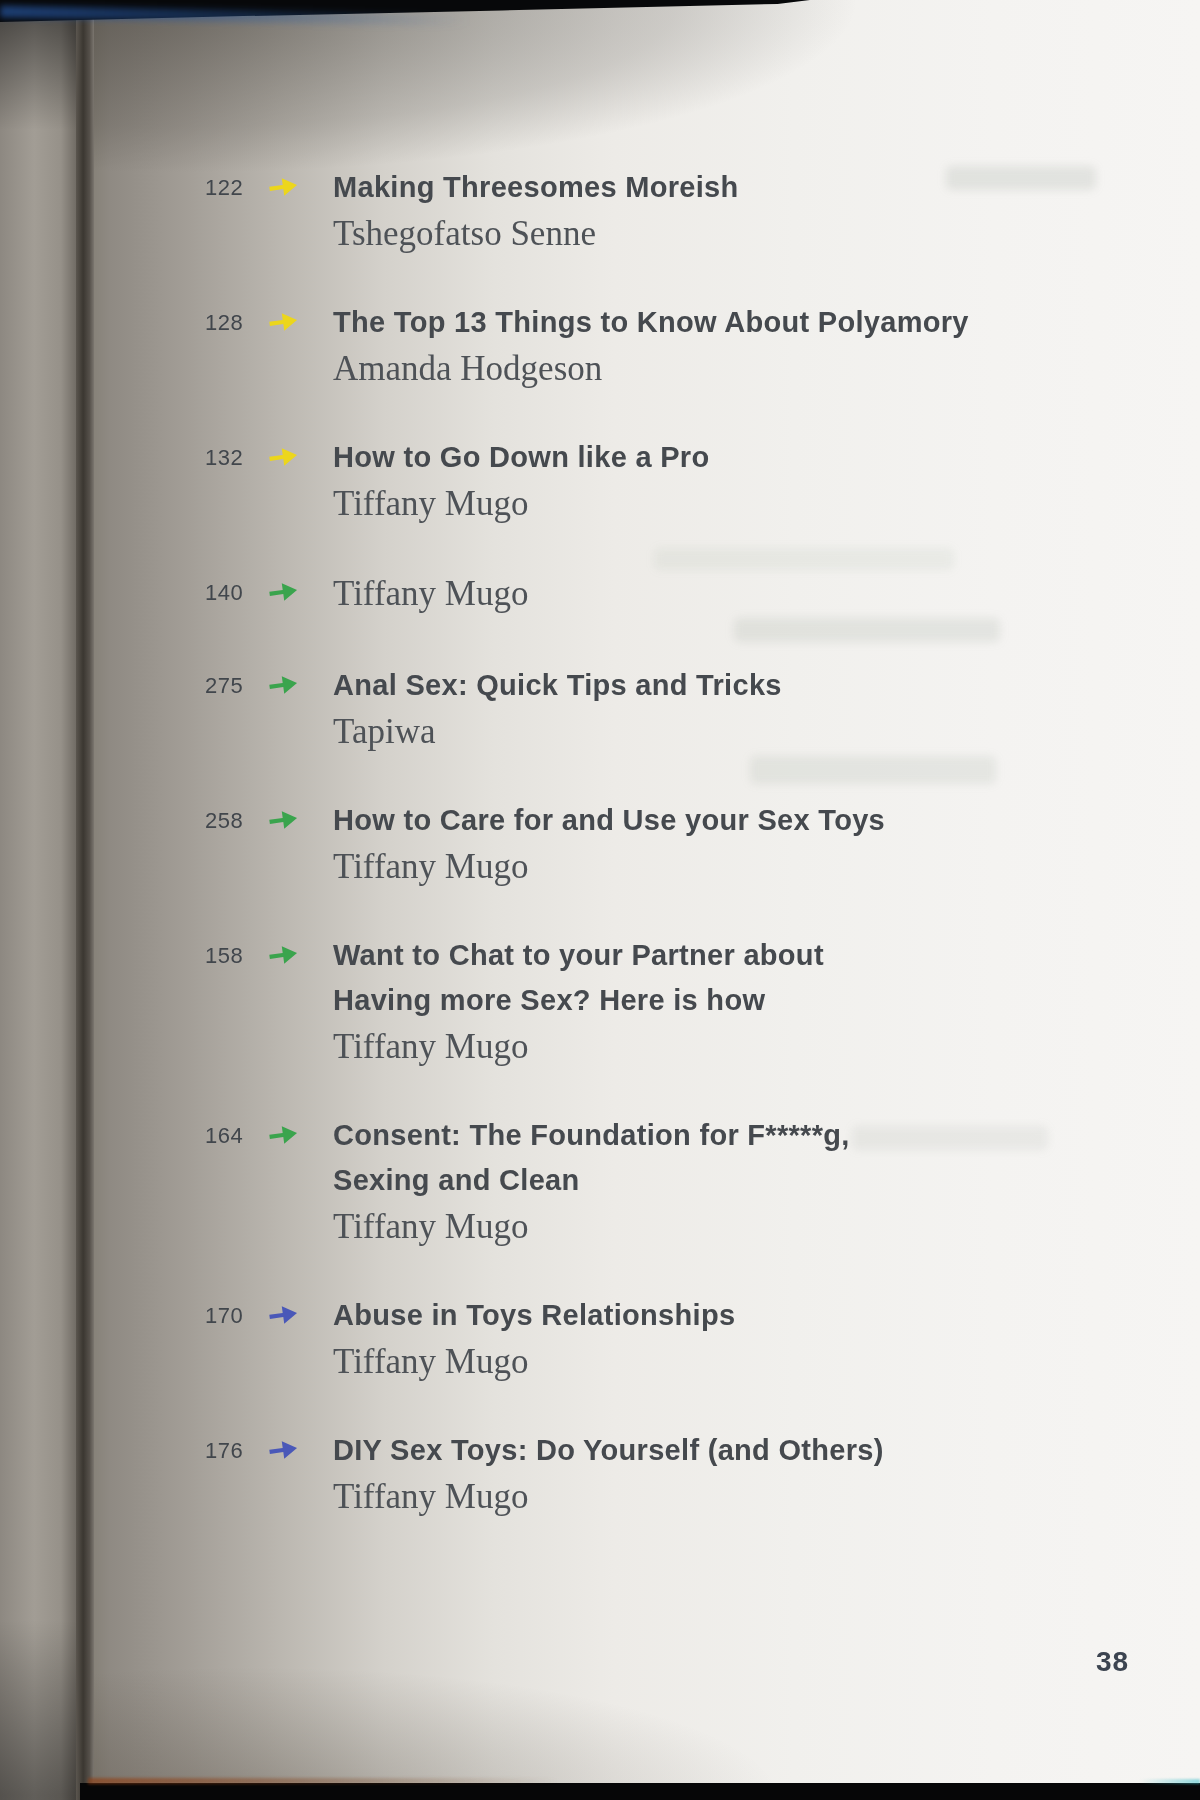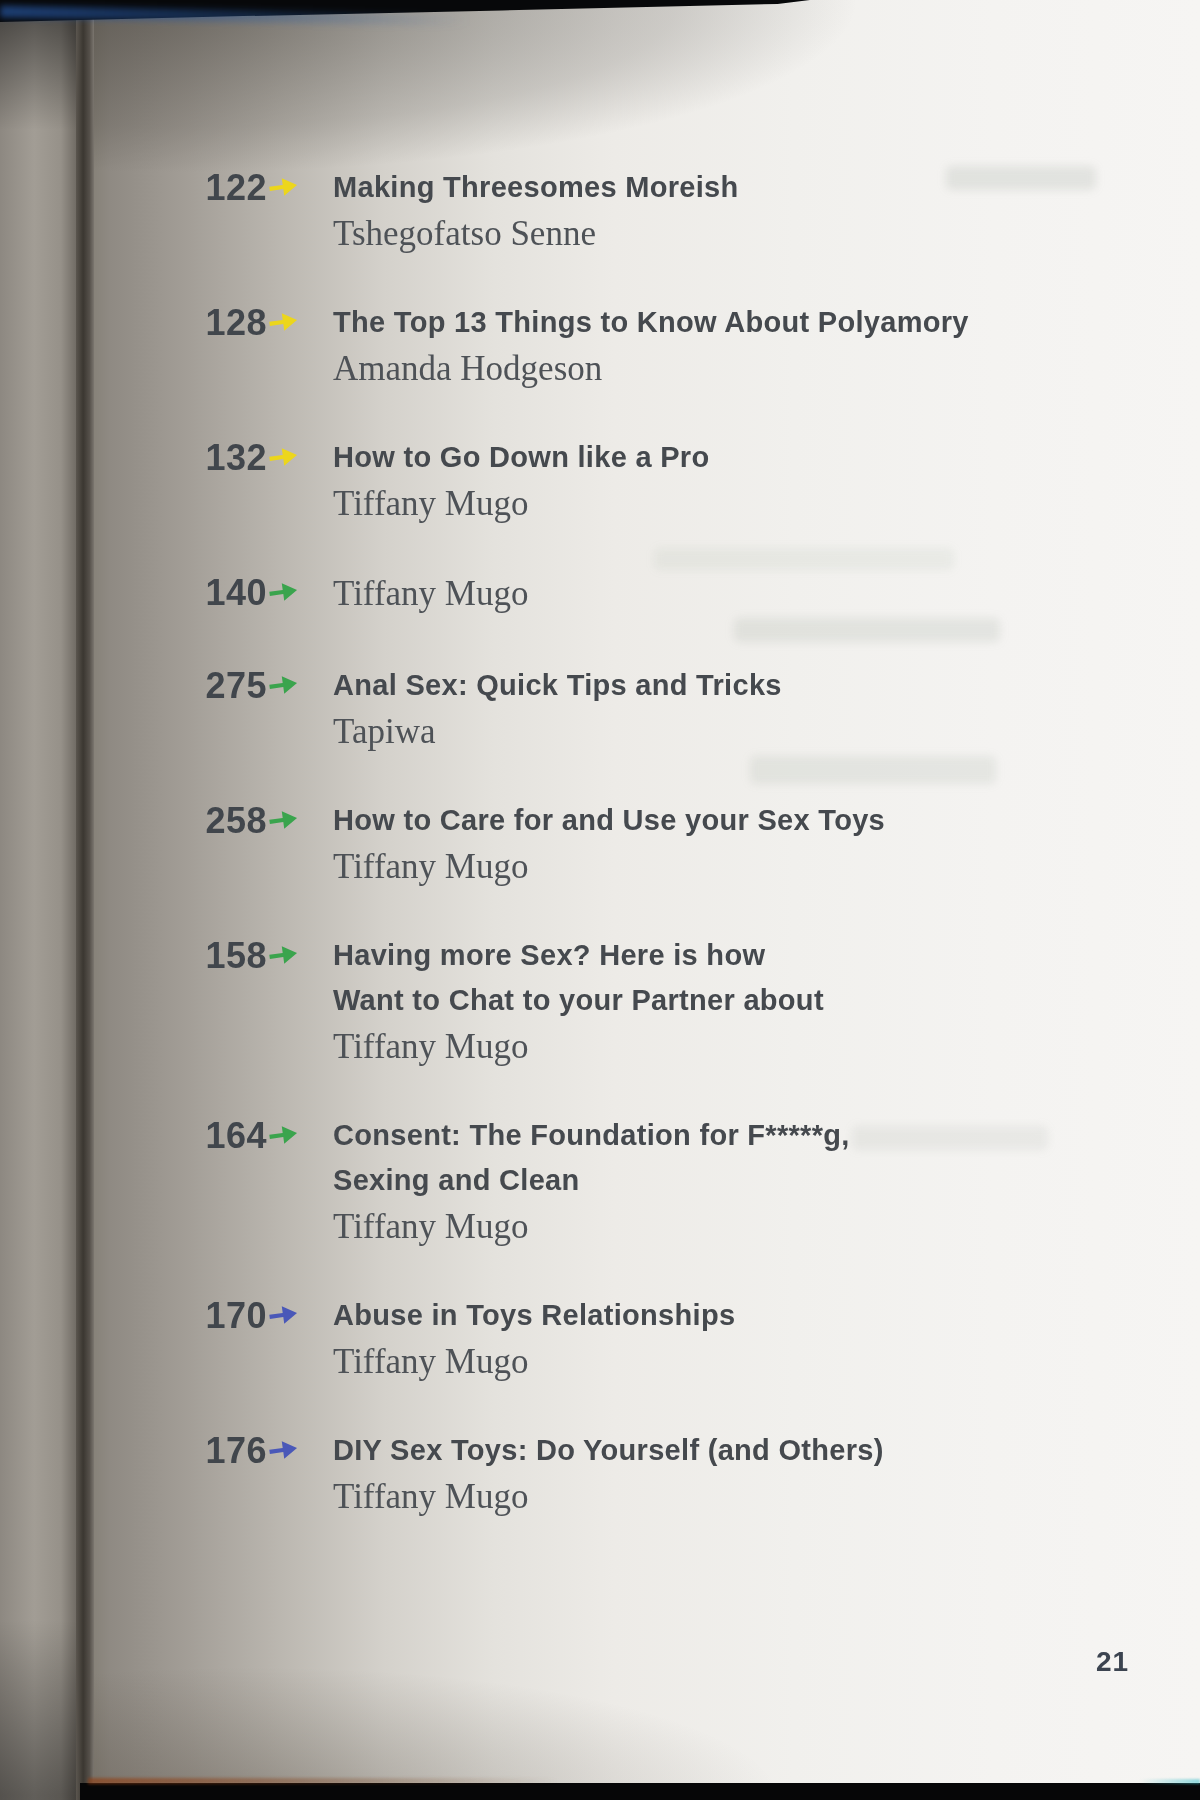--- a/index.html
+++ b/index.html
@@ -76,22 +76,22 @@
 
   
   .toc{
     position:absolute;left:0;top:0;width:1106px;
     padding:165px 0 0 111px;
     box-sizing:border-box;
   }
   .entry{display:flex;align-items:flex-start;margin-bottom:48px;}
   .num{
     width:62px;flex:0 0 62px;
-    font-weight:700;font-size:36px;line-height:45px;
-    color:#41464c;letter-spacing:0.5px;text-align:right;
+    font-weight:400;font-size:22px;line-height:45px;
+    color:#41464c;letter-spacing:0.5px;
   }
   .arrow{width:66px;flex:0 0 66px;padding-top:7px;}
   .arrow svg{transform:rotate(-8deg);}
   .entry-text{flex:1 1 auto;}
   .title{
     font-weight:700;font-size:29px;line-height:45px;
     color:#45494e;letter-spacing:0.3px;
   }
   .author{
     font-family:"Liberation Serif","DejaVu Serif",serif;
@@ -215,22 +215,22 @@
   </div>
         <div class="entry">
     <div class="num">158</div>
     <div class="arrow">
       <svg viewBox="0 0 26 24" width="32" height="30" aria-hidden="true">
         <path d="M2 10.3 L13 10.3 L13 4.8 L24.5 12 L13 19.2 L13 13.7 L2 13.7 Z" fill="#3aa44d"></path>
       </svg>
     </div>
     <div class="entry-text">
       <div class="title">
+              <div>Want to Chat to your Partner about</div>
               <div>Having more Sex? Here is how</div>
-              <div>Want to Chat to your Partner about</div>
             </div>
       <div class="author">Tiffany Mugo</div>
     </div>
   </div>
         <div class="entry">
     <div class="num">164</div>
     <div class="arrow">
       <svg viewBox="0 0 26 24" width="32" height="30" aria-hidden="true">
         <path d="M2 10.3 L13 10.3 L13 4.8 L24.5 12 L13 19.2 L13 13.7 L2 13.7 Z" fill="#3aa44d"></path>
       </svg>
@@ -266,21 +266,21 @@
     </div>
     <div class="entry-text">
       <div class="title">
               <div>DIY Sex Toys: Do Yourself (and Others)</div>
             </div>
       <div class="author">Tiffany Mugo</div>
     </div>
   </div>
       </div>
 
-    <div class="folio">21</div>
+    <div class="folio">38</div>
   </div>
 
   <div class="photo-top-edge"></div>
   <div class="chromatic-fringe-top"></div>
   <div class="photo-bottom-edge"></div>
   <div class="rust-fringe-bottom"></div>
   <div class="cyan-fringe-bottom"></div>
 
 </div>
 

